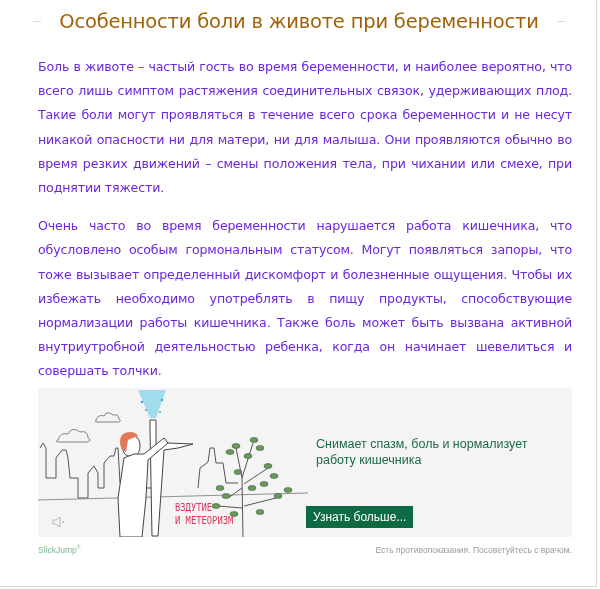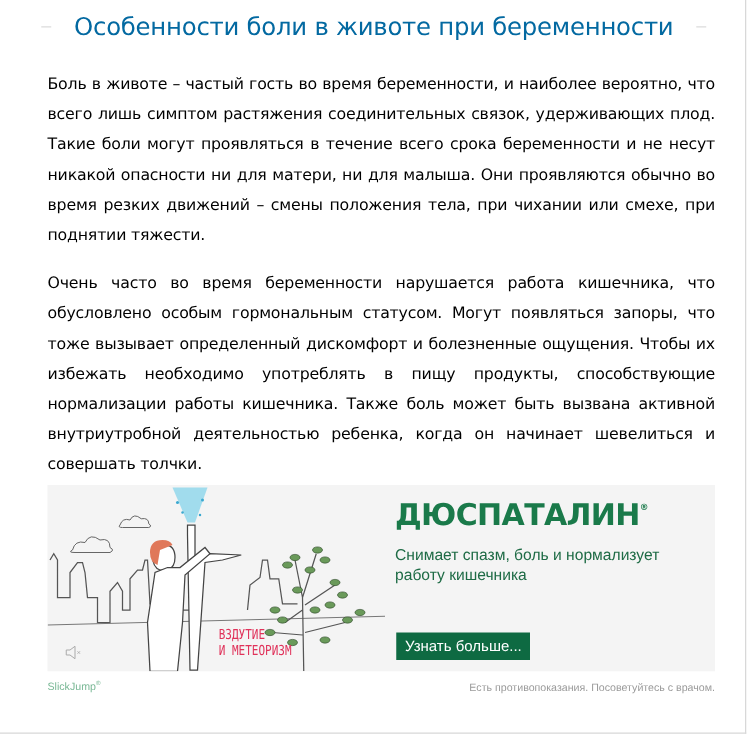--- a/index.html
+++ b/index.html
@@ -4,34 +4,34 @@
   <style>
     html, body { margin: 0; padding: 0; background: #ffffff; }
     body { width: 600px; height: 589px; position: relative; overflow: hidden;
       font-family: "DejaVu Sans", sans-serif; color: #2b2b2b; }
     .page-frame { position: absolute; left: 0; top: 0; width: 597px; height: 587px;
       border-right: 1px solid #d8d8d8; border-bottom: 1px solid #d8d8d8; box-sizing: border-box; }
 
     .title-row { position: absolute; left: 33px; top: 6px; width: 532px; height: 30px;
       display: flex; align-items: center; }
     .title-line { flex: 1; height: 1px; background: #dcdcdc; }
-    .title { padding: 0 18px; font-size: 19.5px; color: #0369a1; white-space: nowrap; letter-spacing: -0.2px; }
+    .title { padding: 0 18px; font-size: 19.5px; color: #a16207; white-space: nowrap; letter-spacing: -0.2px; }
 
     .article { position: absolute; left: 38px; top: 55px; width: 534px; }
     .article p { margin: 0 0 14px 0; font-size: 12.6px; line-height: 24.2px; text-align: justify;
-      color: #000000; letter-spacing: -0.15px; }
+      color: #6d28d9; letter-spacing: -0.15px; }
 
     .ad { position: absolute; left: 38px; top: 388px; width: 534px; height: 149px; background: #f4f4f4; overflow: hidden; }
     .ad-illustration { position: absolute; left: 0; top: 0; width: 270px; height: 149px; }
     .ad-brand { position: absolute; left: 278px; top: 10px; font-size: 24px; font-weight: bold;
       color: #1a7a4a; letter-spacing: -0.5px; }
     .ad-brand sup { font-size: 7px; vertical-align: top; position: relative; top: 4px; }
     .ad-tagline { position: absolute; left: 278px; top: 48px; width: 220px; font-size: 12.5px;
       font-weight: normal; line-height: 16px; color: #1e6b45; font-family: "Liberation Sans", sans-serif; }
-    .ad-cta { position: absolute; left: 279px; top: 118px; padding: 0 7px; height: 22px; line-height: 22px;
+    .ad-cta { position: absolute; left: 268px; top: 118px; padding: 0 7px; height: 22px; line-height: 22px;
       background: #0e6a42; color: #ffffff; font-size: 12px; font-family: "Liberation Sans", sans-serif; cursor: pointer; }
     .ad-tags { position: absolute; left: 455px; top: 30px; font-family: "DejaVu Sans Mono", monospace; }
     .ad-tag { font-size: 14px; color: #333; line-height: 23px; letter-spacing: 0.5px; transform: scaleX(0.78);
       transform-origin: left; white-space: nowrap; }
     .ad-tag:nth-child(2) { margin-left: 2px; }
     .ad-tag:nth-child(3) { margin-left: -3px; }
     .ad-tag:nth-child(4) { margin-left: -4px; }
 
     .ad-label-pink { position: absolute; left: 137px; top: 113px; font-family: "DejaVu Sans Mono", monospace;
       color: #e0325a; font-size: 11px; line-height: 13px; transform: scaleX(0.8); transform-origin: left; }
@@ -106,23 +106,20 @@
   <div class="ad-label-pink">
     <div>ВЗДУТИЕ</div>
     <div>И МЕТЕОРИЗМ</div>
   </div>
   <svg class="speaker" width="14" height="12" viewBox="0 0 14 12">
     <path d="M1,4 L4,4 L8,1 L8,11 L4,8 L1,8 z" fill="none" stroke="#aaa" stroke-width="0.8"></path>
     <line x1="10" y1="5" x2="12" y2="7" stroke="#aaa" stroke-width="0.7"></line>
     <line x1="12" y1="5" x2="10" y2="7" stroke="#aaa" stroke-width="0.7"></line>
   </svg>
 
-  <div class="ad-brand">
-    <span>ДЮСПАТАЛИН</span><sup>®</sup>
-  </div>
   <div class="ad-tagline">Снимает спазм, боль и нормализует работу кишечника</div>
   <div class="ad-cta">Узнать больше...</div>
 </div>
 
 <div class="footer-left">
   <span>SlickJump</span><sup>®</sup>
 </div>
 <div class="footer-right">Есть противопоказания. Посоветуйтесь с врачом.</div>
 
 </body></html>

